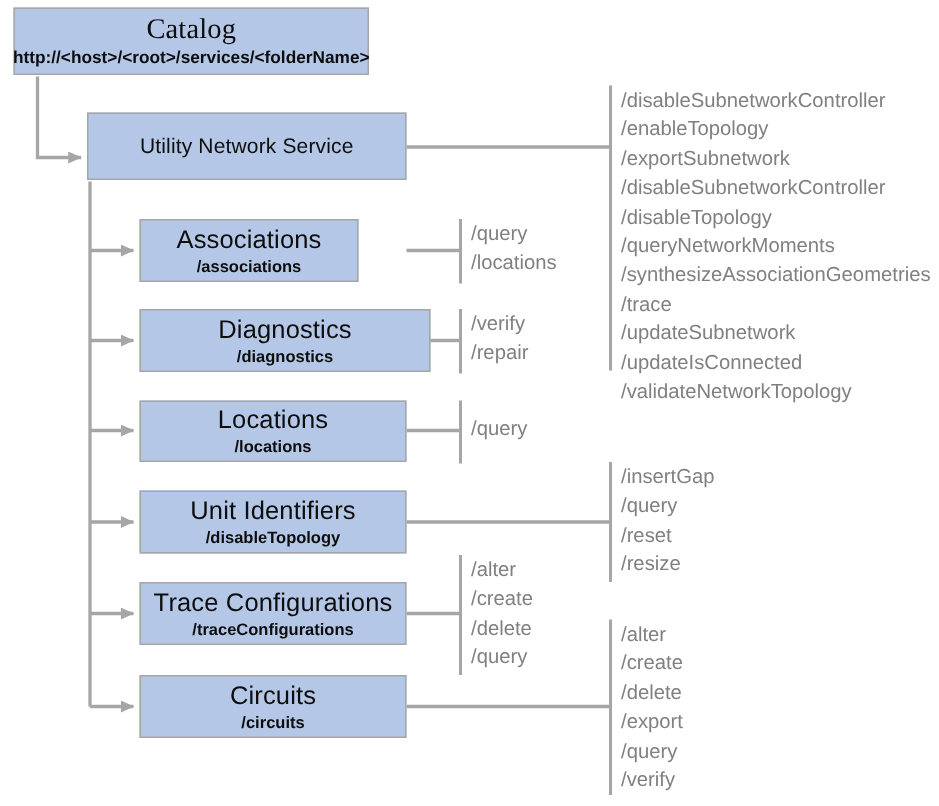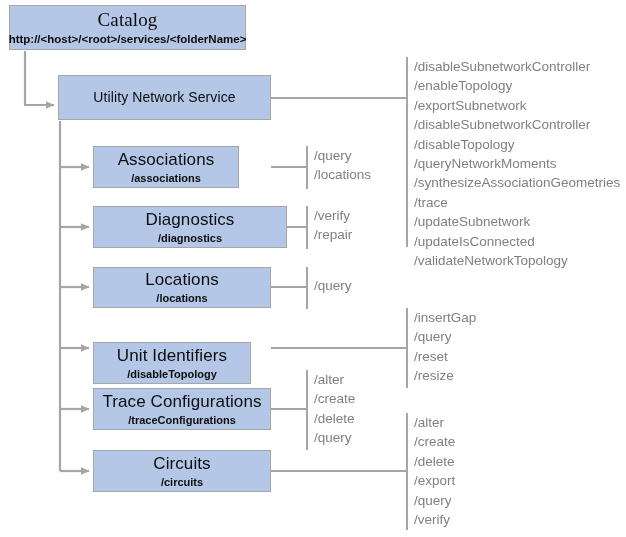--- a/index.html
+++ b/index.html
@@ -119,21 +119,21 @@
   <div class="node" style="left:93px;top:206px;width:194px;height:42px;">
     <div class="title">Diagnostics</div>
     <div class="sub">/diagnostics</div>
   </div>
 
   <div class="node" style="left:93px;top:267px;width:178px;height:41px;">
     <div class="title">Locations</div>
     <div class="sub">/locations</div>
   </div>
 
-  <div class="node" style="left:93px;top:327px;width:158px;height:42px;margin-top:15px;">
+  <div class="node" style="left:93px;top:327px;width:178px;height:42px;">
     <div class="title">Unit Identifiers</div>
     <div class="sub">/disableTopology</div>
   </div>
 
   <div class="node" style="left:93px;top:388px;width:178px;height:42px;">
     <div class="title">Trace Configurations</div>
     <div class="sub">/traceConfigurations</div>
   </div>
 
   <div class="node" style="left:93px;top:450px;width:178px;height:42px;text-align:right;">

